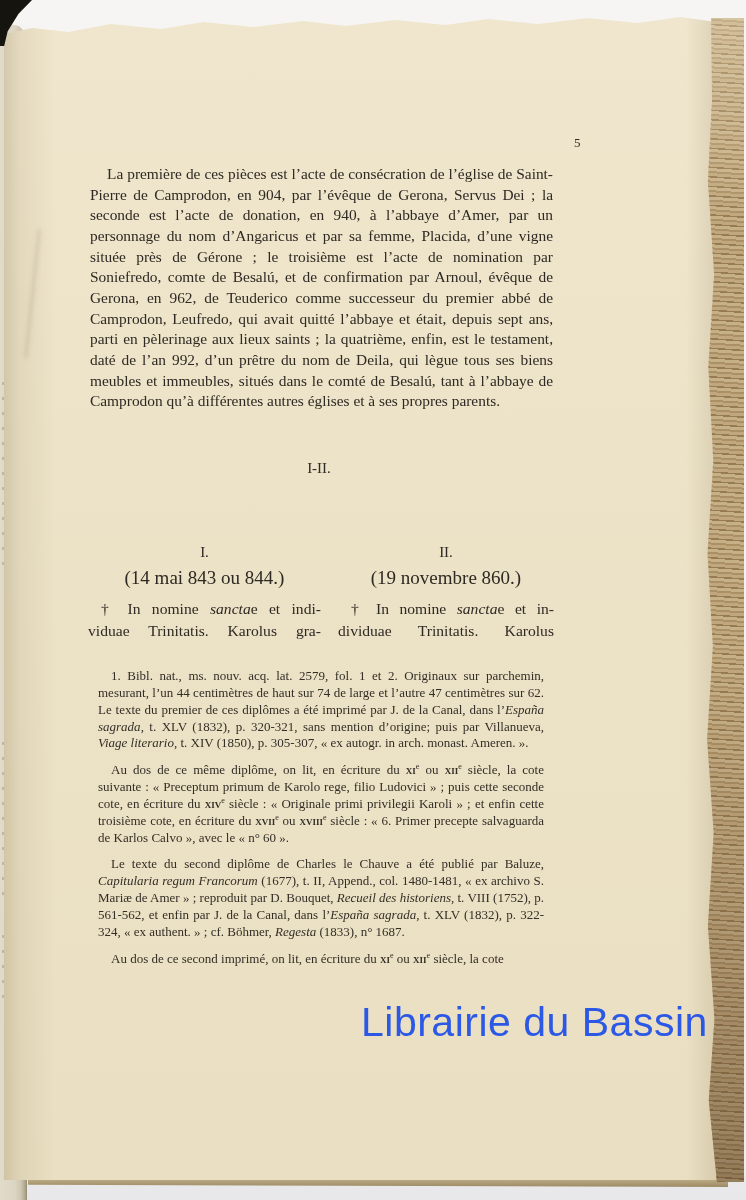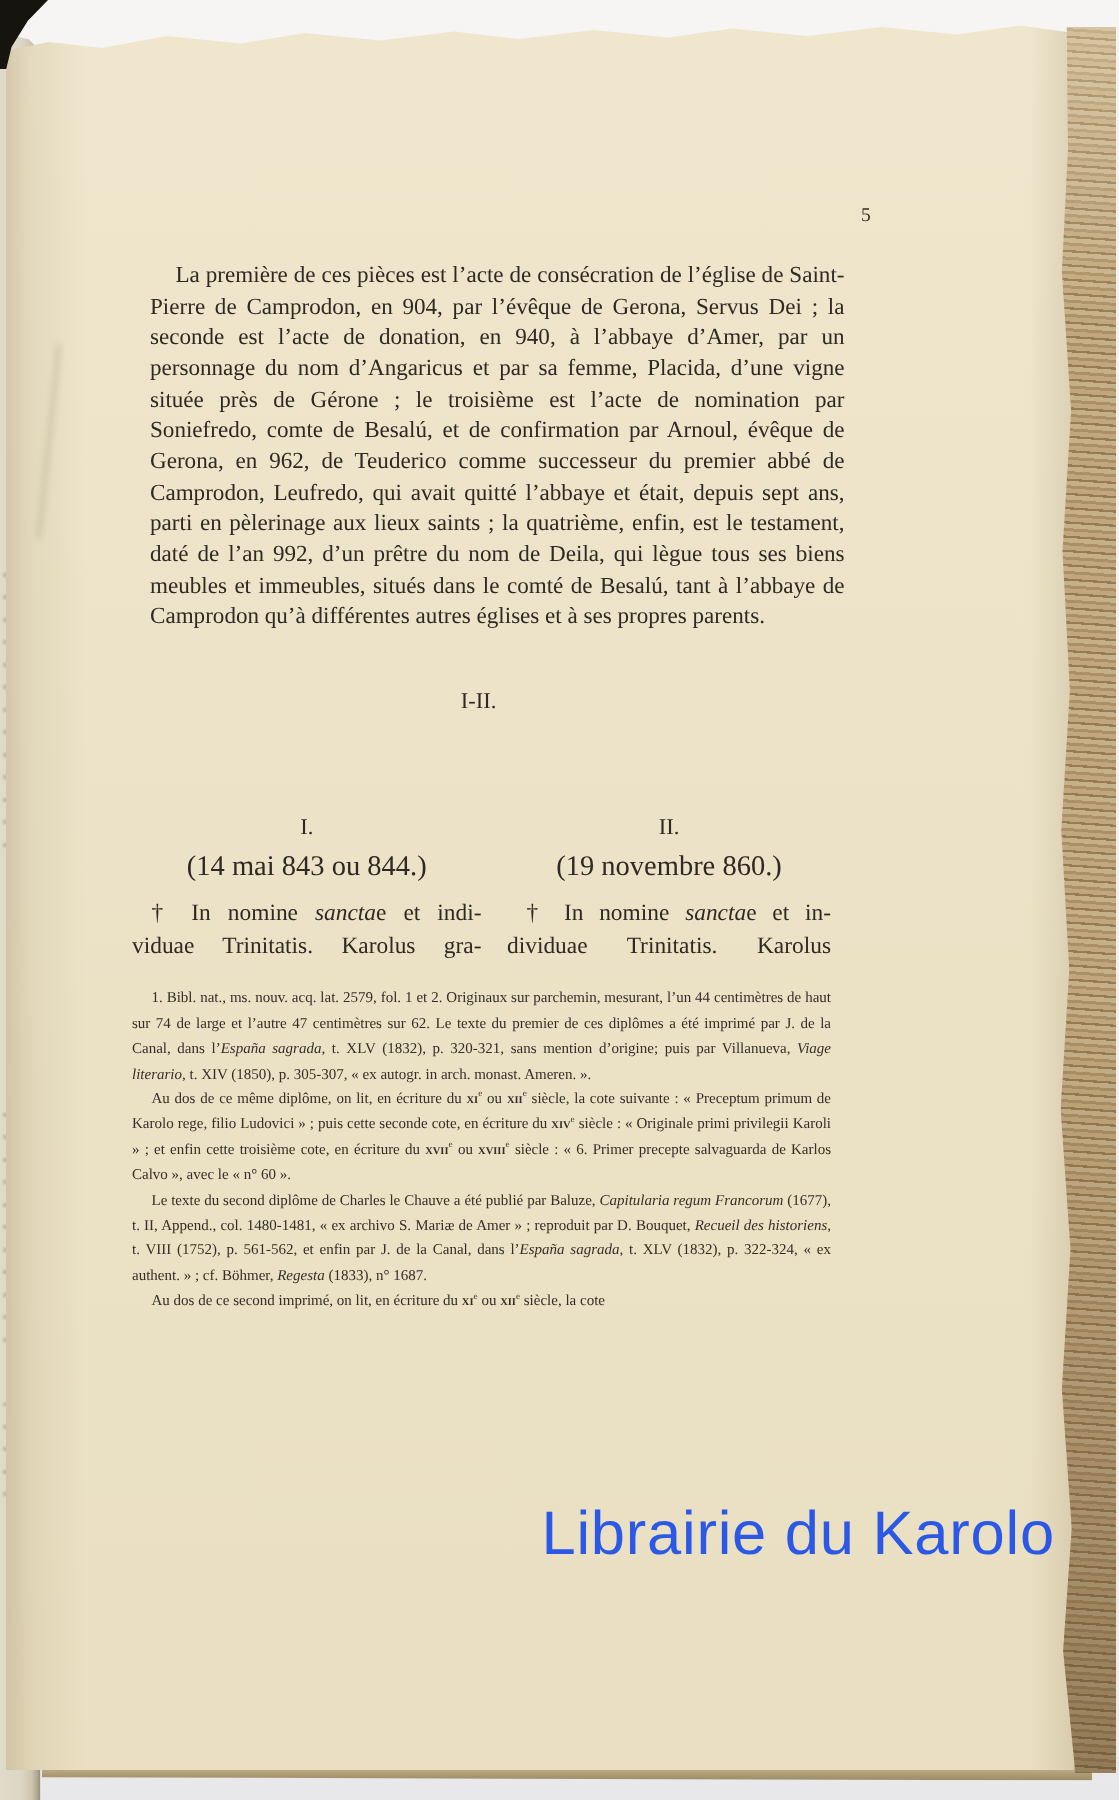--- a/index.html
+++ b/index.html
@@ -49,35 +49,35 @@
   
   .bottom-stack{
     position:absolute;left:28px;top:1173px;width:700px;height:14px;z-index:1;
     background:linear-gradient(180deg,#d9cca9 0%,#b7a67f 55%,#9c8a65 100%);
     clip-path:polygon(0 22%,100% 0,100% 100%,0 84%);
   }
   
   .runhead{position:absolute;left:84px;top:121px;width:462px;text-align:center;
     font-size:11.5px;letter-spacing:2.6px;word-spacing:6px;color:#332d24;}
   .pagenum{position:absolute;left:570px;top:121px;width:20px;font-size:13px;color:#332d24;}
-  .intro{position:absolute;left:84px;top:148px;width:463px;margin:12px;
+  .intro{position:absolute;left:84px;top:148px;width:463px;margin:2px;
     font-size:15.4px;line-height:20.65px;text-align:justify;text-indent:17px;color:#2e2922;}
   .secnum{position:absolute;left:84px;top:446px;width:462px;text-align:center;font-size:15px;}
   .secheading{position:absolute;left:78px;top:487px;width:474px;text-align:center;
     font-variant:small-caps;font-size:15.2px;letter-spacing:1.3px;word-spacing:4px;line-height:22px;color:#2e2922;}
   .col{position:absolute;top:531px;}
   .col.left{left:84px;width:233px;}
   .col.right{left:334px;width:216px;}
   .col .numeral{text-align:center;font-size:15px;line-height:15px;margin-bottom:10px;}
   .col .date{text-align:center;font-size:19px;line-height:16px;margin-bottom:12px;}
   .col .line{font-size:15.6px;line-height:21.6px;white-space:nowrap;
     text-align:justify;text-align-last:justify;overflow:hidden;}
   .col .line.first{padding-left:13px;}
   .footnotes{position:absolute;left:84px;top:644px;width:466px;color:#332e26;}
-  .footnotes p{margin:0;font-size:10px;line-height:16.85px;text-align:justify;text-indent:13px;}
+  .footnotes p{margin:10px;font-size:13px;line-height:16.85px;text-align:justify;text-indent:13px;}
   .run-i{font-style:italic;}
   .run-sc{font-variant:small-caps;font-weight:bold;}
   .run-sup,sup.ref{vertical-align:super;font-size:.62em;line-height:0;}
   
   .watermark{position:absolute;left:361px;top:999px;z-index:10;
     font-family:"Liberation Sans",sans-serif;font-size:41px;letter-spacing:.5px;opacity:.95;}
 </style>
 </head>
 <body>
 
@@ -117,14 +117,14 @@
       <p><span>Le texte du second diplôme de Charles le Chauve a été publié par Baluze, </span><span class="run-i">Capitularia regum Francorum</span><span> (1677), t. II, Append., col. 1480-1481, « ex archivo S. Mariæ de Amer » ; reproduit par D. Bouquet, </span><span class="run-i">Recueil des historiens</span><span>, t. VIII (1752), p. 561-562, et enfin par J. de la Canal, dans l’</span><span class="run-i">España sagrada</span><span>, t. XLV (1832), p. 322-324, « ex authent. » ; cf. Böhmer, </span><span class="run-i">Regesta</span><span> (1833), n° 1687.</span></p>
       <p><span>Au dos de ce second imprimé, on lit, en écriture du </span><span class="run-sc">xi</span><span class="run-sup">e</span><span> ou </span><span class="run-sc">xii</span><span class="run-sup">e</span><span> siècle, la cote</span></p>
     </div>
 
     <div class="crease"></div>
   </div>
 
   <div class="fore-edge"></div>
   <div class="bottom-stack"></div>
 
-  <div class="watermark" style="color: rgb(34, 81, 232);">Librairie du Karolo</div>
+  <div class="watermark" style="color: rgb(34, 81, 232);">Librairie du Bassin</div>
 </div>
 
 </body></html>

